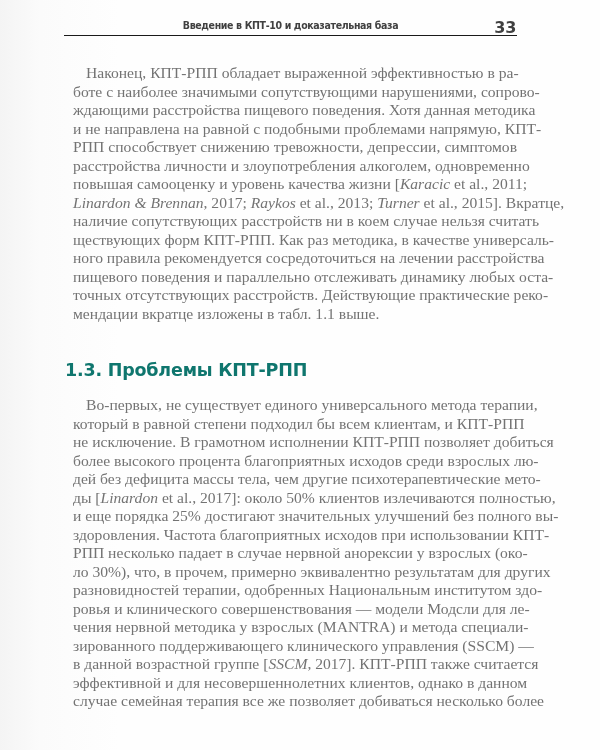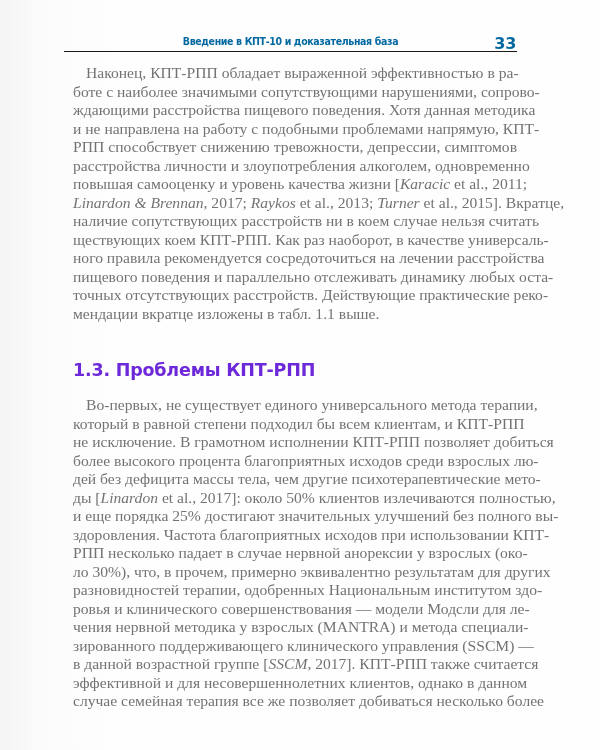--- a/index.html
+++ b/index.html
@@ -17,26 +17,26 @@
   .page {
     position: absolute;
     left: 64px;
     top: 0;
     width: 453px;
     height: 750px;
   }
   .running-header {
     position: absolute;
     left: 0;
-    top: 34px;
+    top: 18px;
     width: 453px;
     height: 17px;
     border-bottom: 1.2px solid #1a1a1a;
     font-family: "DejaVu Sans", sans-serif;
-    color: #0369a1;
+    color: #404040;
   }
   .running-title {
     position: absolute;
     left: 0;
     right: 0;
     top: 1px;
     text-align: center;
     font-size: 10.5px;
     font-weight: bold;
     letter-spacing: -0.35px;
@@ -74,50 +74,50 @@
   .line.last {
     text-align-last: left;
   }
   .line.indent {
     text-indent: 13px;
   }
   .line span { white-space: pre; }
   .it { font-style: italic; }
   .section-heading {
     position: absolute;
-    left: 9px;
+    left: 1px;
     top: 360px;
     font-family: "DejaVu Sans", sans-serif;
     font-weight: bold;
     font-size: 17.5px;
     letter-spacing: -0.2px;
-    color: #6d28d9;
+    color: #0f766e;
     margin: 0;
   }
 </style>
 </head>
 <body>
 
 <div class="page">
   <div class="running-header">
     <div class="running-title">Введение в КПТ-10 и доказательная база</div>
     <div class="page-number">33</div>
   </div>
 
   <div class="body-text p1" id="p1">
       <div class="line indent">Наконец, КПТ-РПП обладает выраженной эффективностью в ра-</div>
       <div class="line">боте с наиболее значимыми сопутствующими нарушениями, сопрово-</div>
       <div class="line">ждающими расстройства пищевого поведения. Хотя данная методика</div>
-      <div class="line">и не направлена на работу с подобными проблемами напрямую, КПТ-</div>
+      <div class="line">и не направлена на равной с подобными проблемами напрямую, КПТ-</div>
       <div class="line">РПП способствует снижению тревожности, депрессии, симптомов</div>
       <div class="line">расстройства личности и злоупотребления алкоголем, одновременно</div>
       <div class="line">повышая самооценку и уровень качества жизни [<span class="it">Karacic</span> et al., 2011;</div>
       <div class="line"><span class="it">Linardon &amp; Brennan</span>, 2017; <span class="it">Raykos</span> et al., 2013; <span class="it">Turner</span> et al., 2015]. Вкратце,</div>
       <div class="line">наличие сопутствующих расстройств ни в коем случае нельзя считать</div>
-      <div class="line">ществующих коем КПТ-РПП. Как раз наоборот, в качестве универсаль-</div>
+      <div class="line">ществующих форм КПТ-РПП. Как раз методика, в качестве универсаль-</div>
       <div class="line">ного правила рекомендуется сосредоточиться на лечении расстройства</div>
       <div class="line">пищевого поведения и параллельно отслеживать динамику любых оста-</div>
       <div class="line">точных отсутствующих расстройств. Действующие практические реко-</div>
       <div class="line last">мендации вкратце изложены в табл. 1.1 выше.</div>
     </div>
 
   <h2 class="section-heading">1.3. Проблемы КПТ-РПП</h2>
 
   <div class="body-text p2" id="p2">
       <div class="line indent">Во-первых, не существует единого универсального метода терапии,</div>

